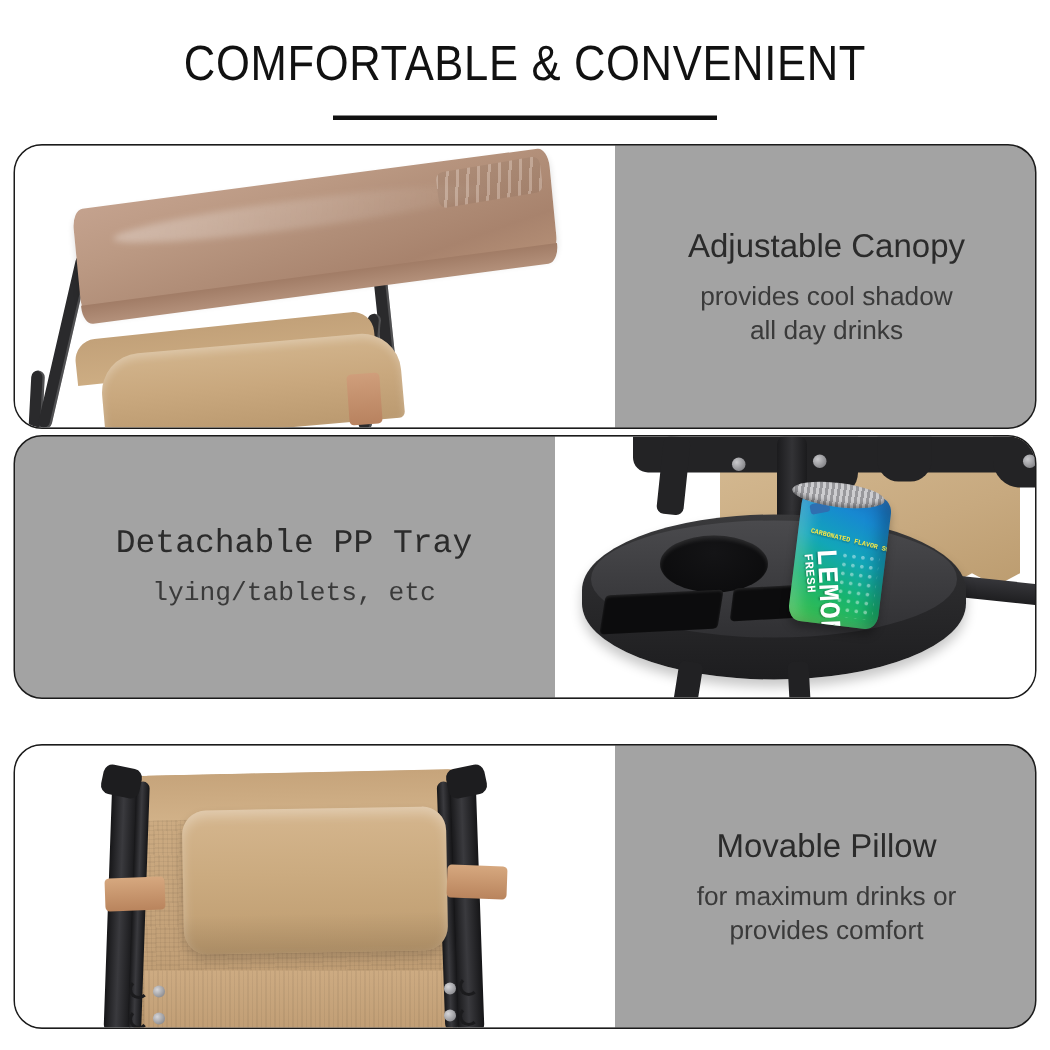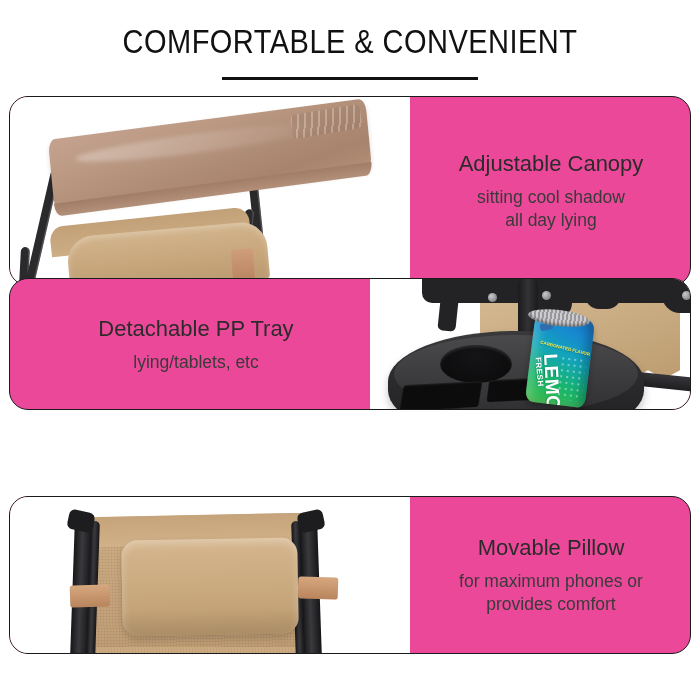--- a/index.html
+++ b/index.html
@@ -30,26 +30,26 @@
     position:absolute; left:222px; top:77px;
     width:256px; height:3px; background:#111111;
   }
 
   
   .panel {
     position:absolute;
     left:9px; width:682px;
     border:1.5px solid #1b1b1b;
     border-radius:19px;
-    background:#ec4899;
+    background:#a3a3a3;
     overflow:hidden;
   }
   #panel-1 { top:96px;  height:190px; }
-  #panel-2 { top:278px; height:132px; }
-  #panel-3 { top:496px; height:158px; }
+  #panel-2 { top:290px; height:176px;font-family:Liberation Mono, monospace; }
+  #panel-3 { top:496px; height:190px; }
 
   .panel-photo { position:absolute; top:0; bottom:0; overflow:hidden; }
   .panel-text  { position:absolute; top:0; bottom:0; display:flex;
                  flex-direction:column; align-items:center; justify-content:center; }
 
   .feature-title {
     font-size:22px; line-height:27px; font-weight:400;
     color:#2b2b2b; text-align:center; white-space:nowrap;
   }
   .feature-desc {
@@ -293,22 +293,22 @@
       <div class="canopy">
         <div class="canopy-sheen"></div>
         <div class="canopy-ribs"></div>
       </div>
     </div>
   </div>
 
   <div class="panel-text">
     <div class="feature-title">Adjustable Canopy</div>
     <div class="feature-desc">
-      <div>sitting cool shadow</div>
-      <div>all day lying</div>
+      <div>provides cool shadow</div>
+      <div>all day drinks</div>
     </div>
   </div>
 </div>
 
 <div class="panel" id="panel-2">
 
   <div class="panel-text">
     <div class="feature-title">Detachable PP Tray</div>
     <div class="feature-desc">
       <div>lying/tablets, etc</div>
@@ -379,17 +379,17 @@
       <div class="lace" style="left:76px;top:156px"></div>
       <div class="lace" style="left:76px;top:176px"></div>
       <div class="lace" style="left:296px;top:154px"></div>
       <div class="lace" style="left:296px;top:174px"></div>
     </div>
   </div>
 
   <div class="panel-text">
     <div class="feature-title">Movable Pillow</div>
     <div class="feature-desc">
-      <div>for maximum phones or</div>
+      <div>for maximum drinks or</div>
       <div>provides comfort</div>
     </div>
   </div>
 </div>
 
 </body></html>

